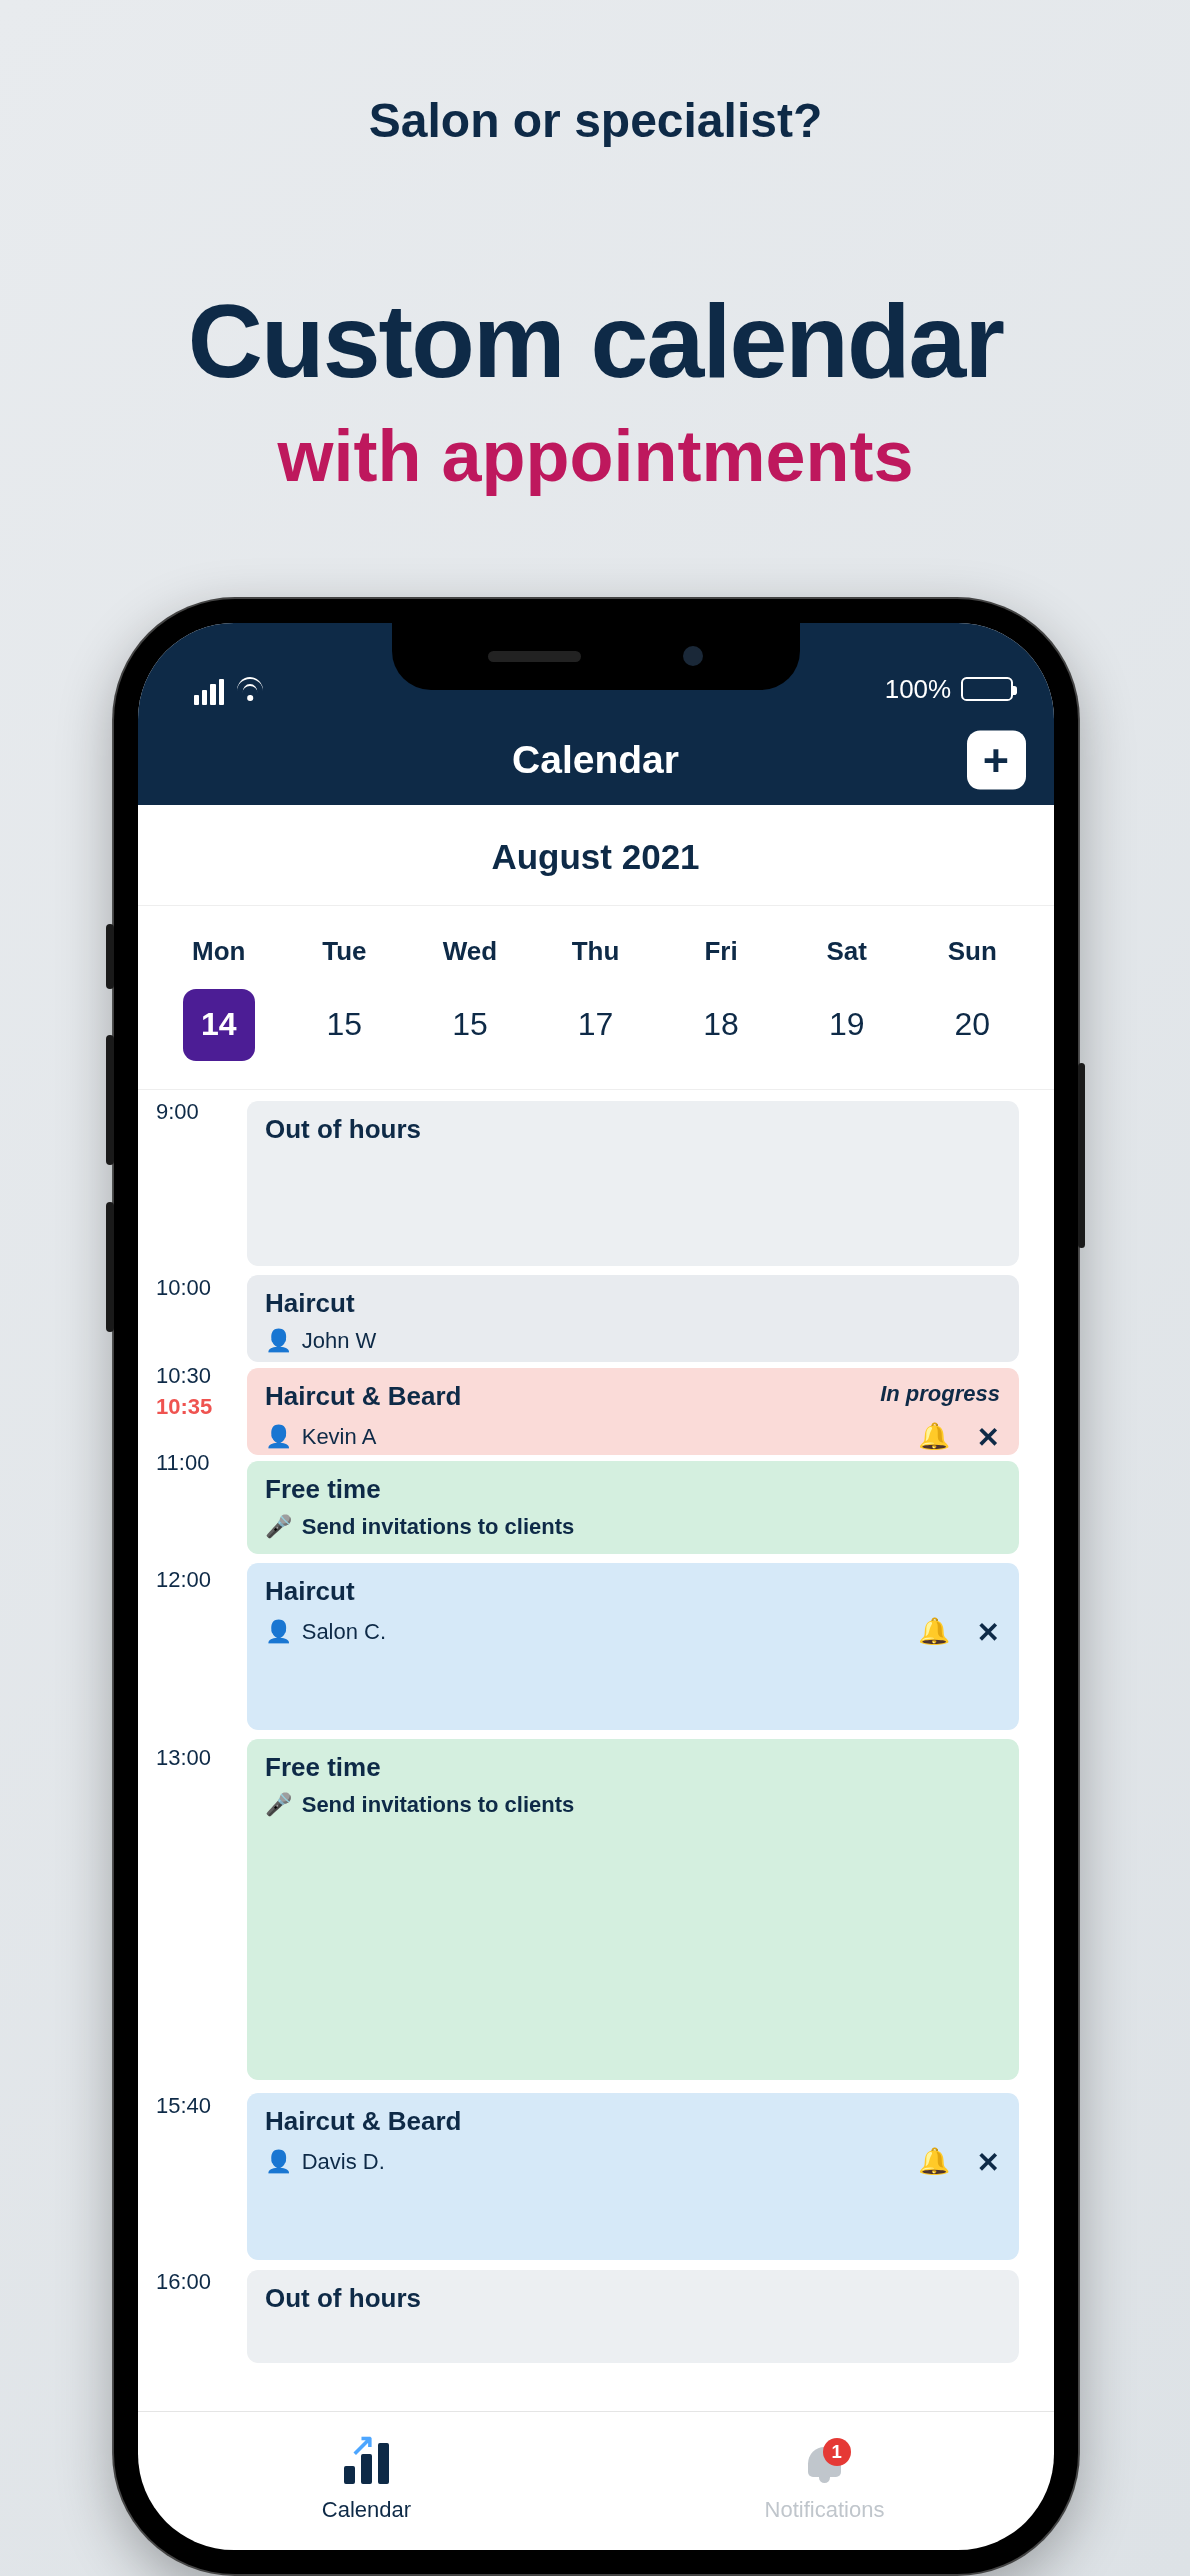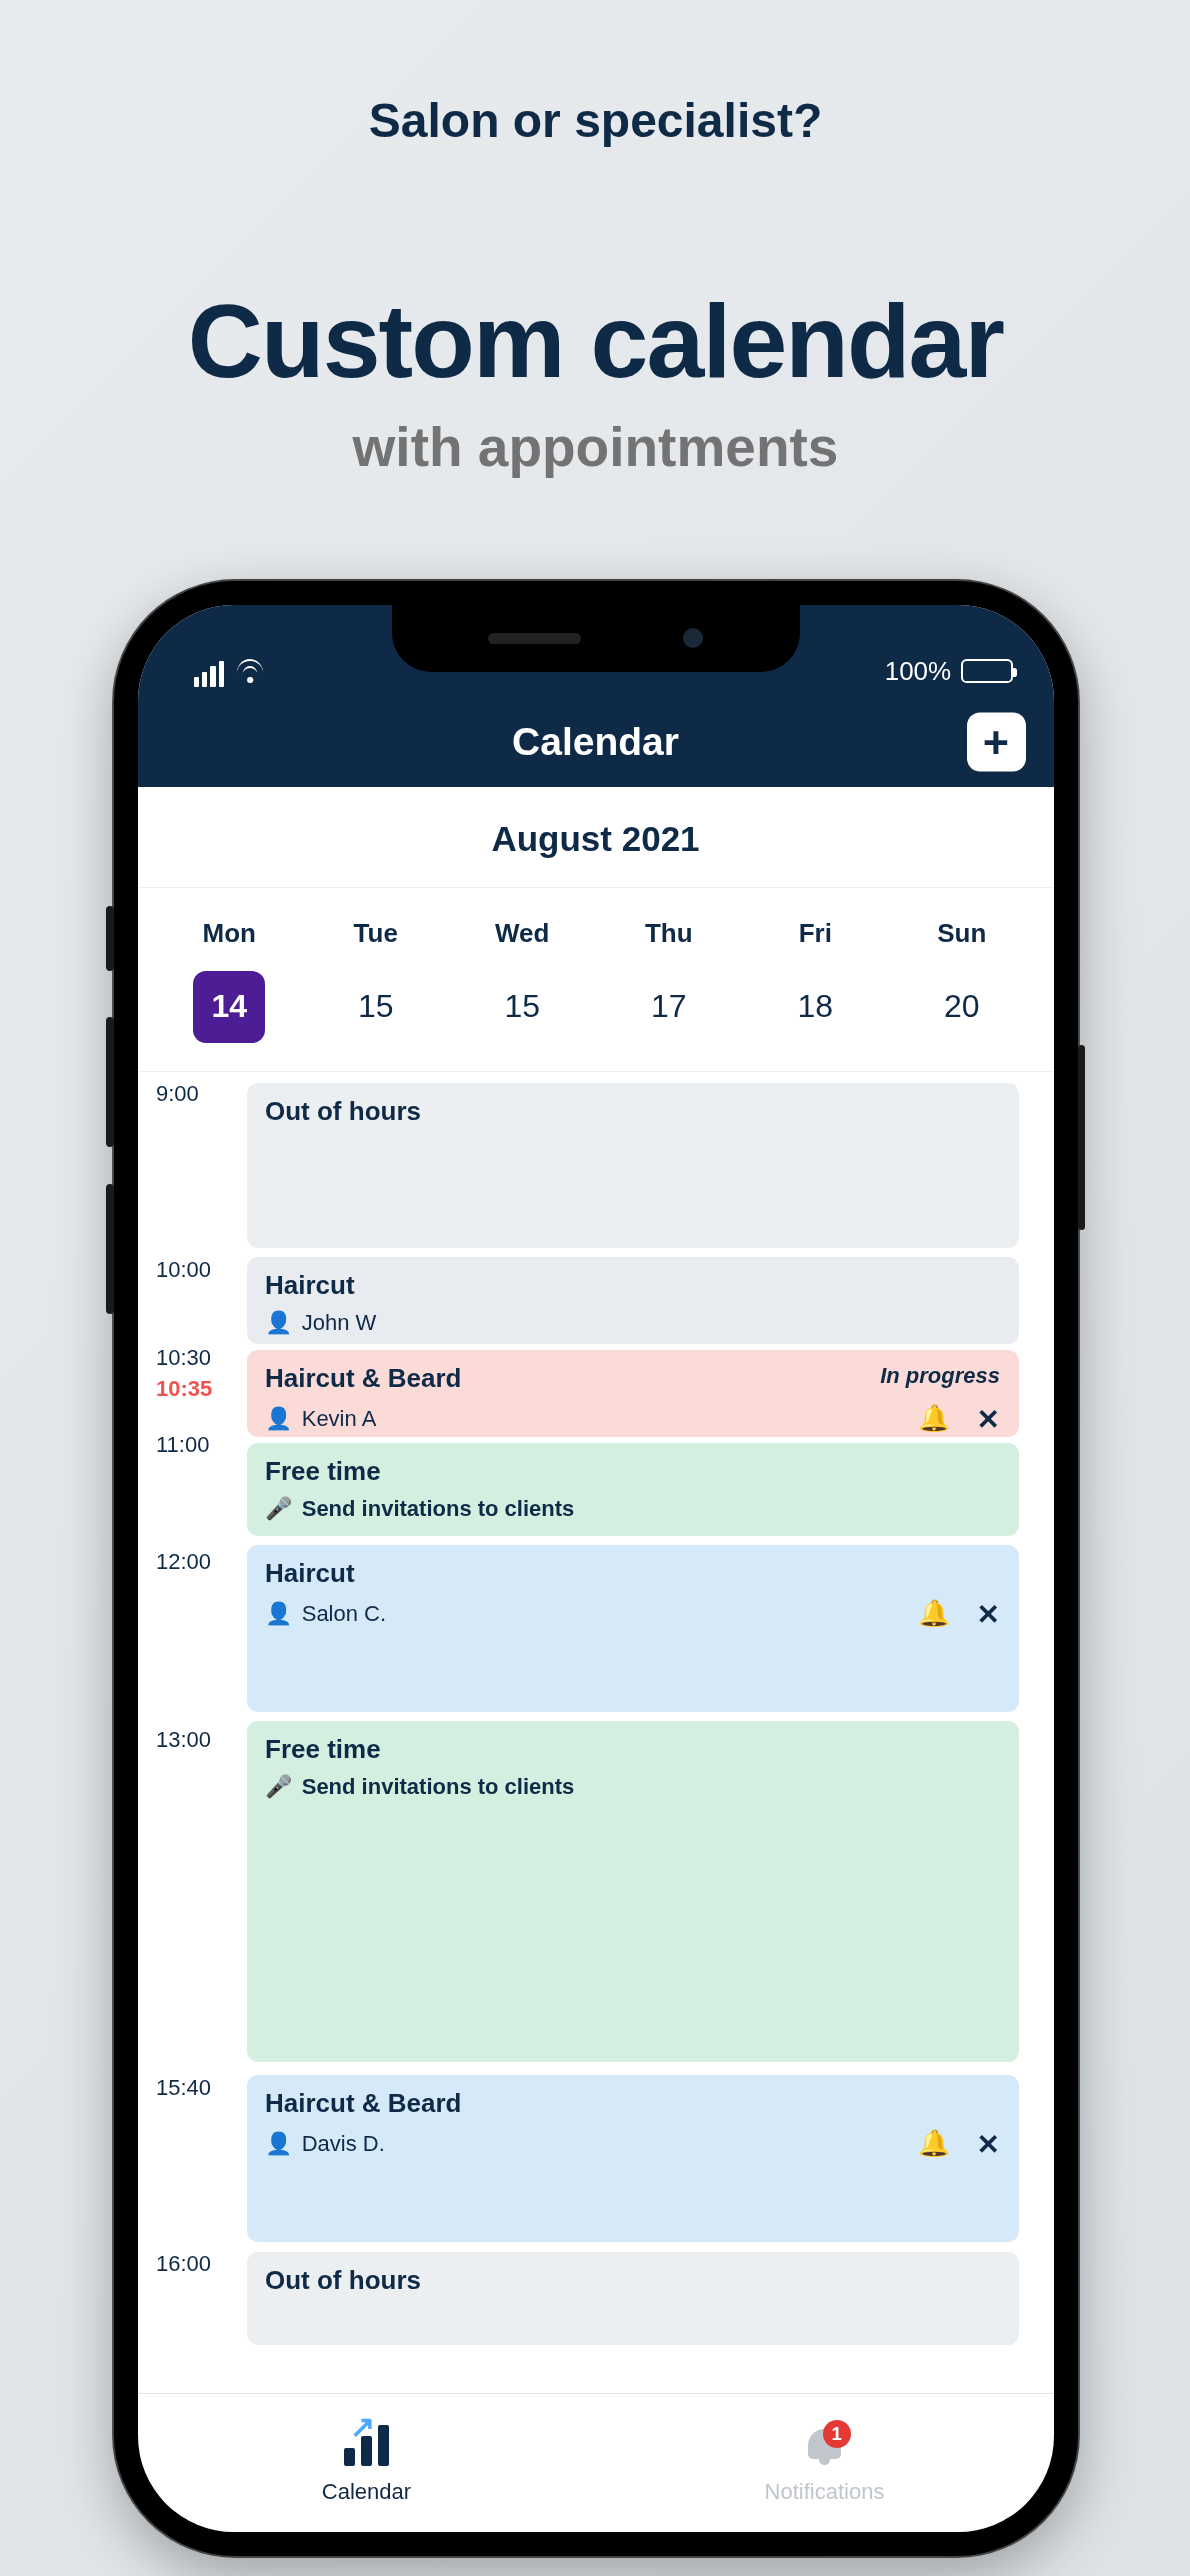--- a/index.html
+++ b/index.html
@@ -20,22 +20,22 @@
   margin-bottom: 139px;
 }
 .promo-title {
   color: #0e2a47;
   font-size: 104px;
   font-weight: 900;
   letter-spacing: -1.9px;
   line-height: 1.05;
 }
 .promo-subtitle {
-  color: #737373;
-  font-size: 55px;
+  color: #be185d;
+  font-size: 72px;
   font-weight: 700;
   margin-top: 18.5px;
   margin-bottom: 102px;
 }
 .phone-frame {
   width: 964px;
   height: 1975px;
   background: #000;
   border-radius: 121px;
   padding: 24px;
@@ -203,20 +203,21 @@
     <div class="month-row">
       <span class="month-label">August 2021</span>
     </div>
 
     <div class="day-strip" id="day-strip">
         <div class="day-col"><div class="day-name">Mon</div><div class="day-num selected">14</div></div>
         <div class="day-col"><div class="day-name">Tue</div><div class="day-num">15</div></div>
         <div class="day-col"><div class="day-name">Wed</div><div class="day-num">15</div></div>
         <div class="day-col"><div class="day-name">Thu</div><div class="day-num">17</div></div>
         <div class="day-col"><div class="day-name">Fri</div><div class="day-num">18</div></div>
+        <div class="day-col"><div class="day-name">Sat</div><div class="day-num">19</div></div>
         <div class="day-col"><div class="day-name">Sun</div><div class="day-num">20</div></div>
       </div>
 
     <div class="timeline">
       <div class="time-grid" id="time-grid">
         <div class="events" id="events-container">
             <div class="event ev-gray" style="top: 11px; height: 165px;">
               <div class="event-title">Out of hours</div>
               <div class="event-row"></div>
             </div>

